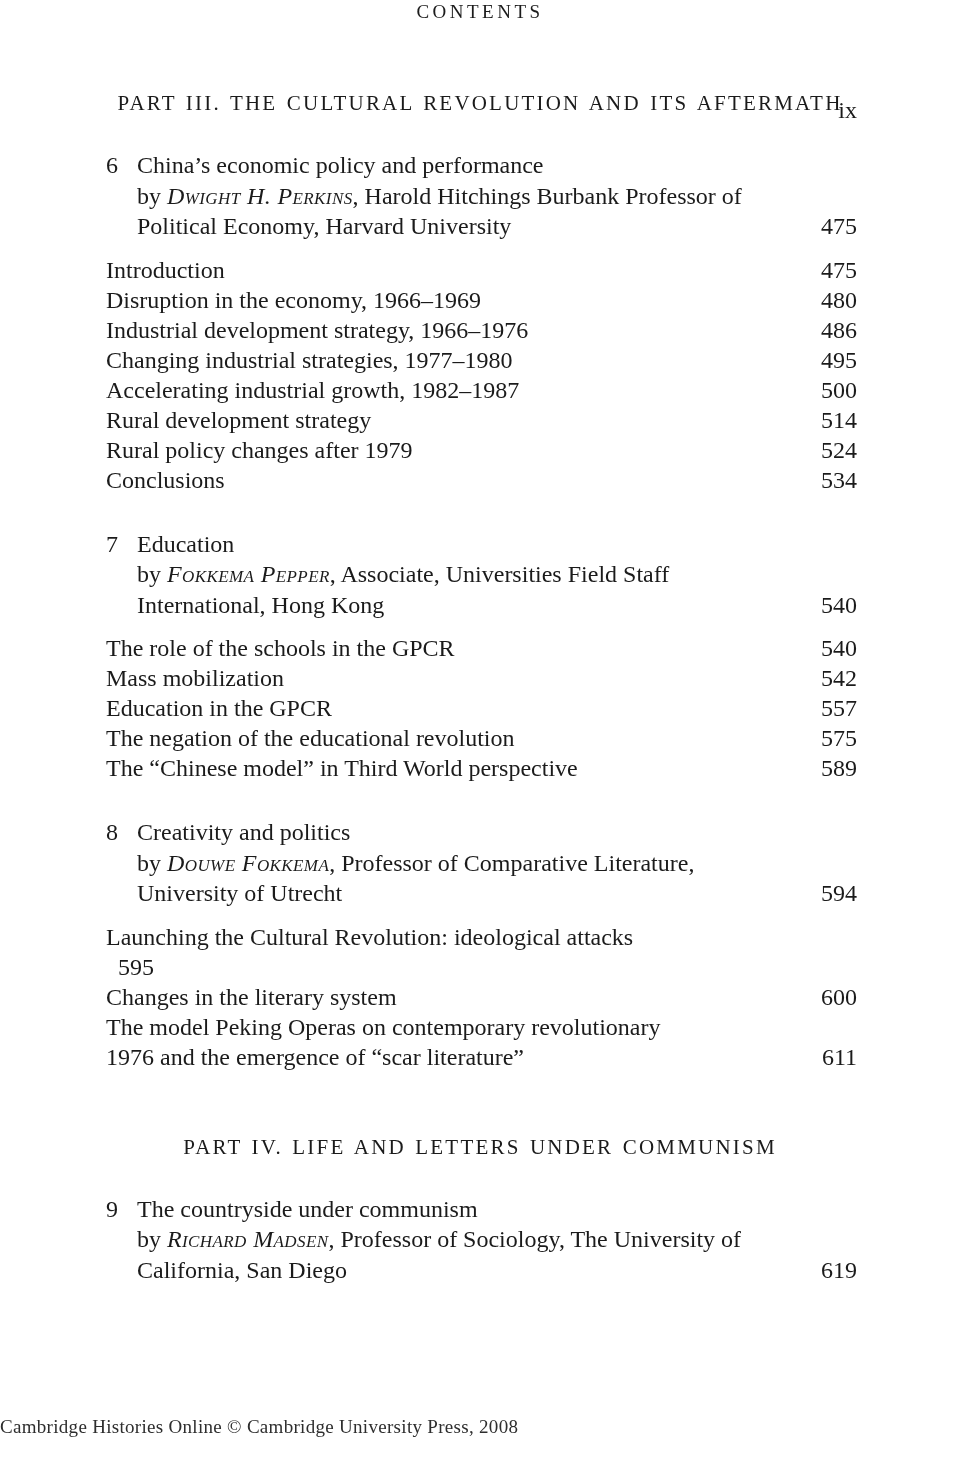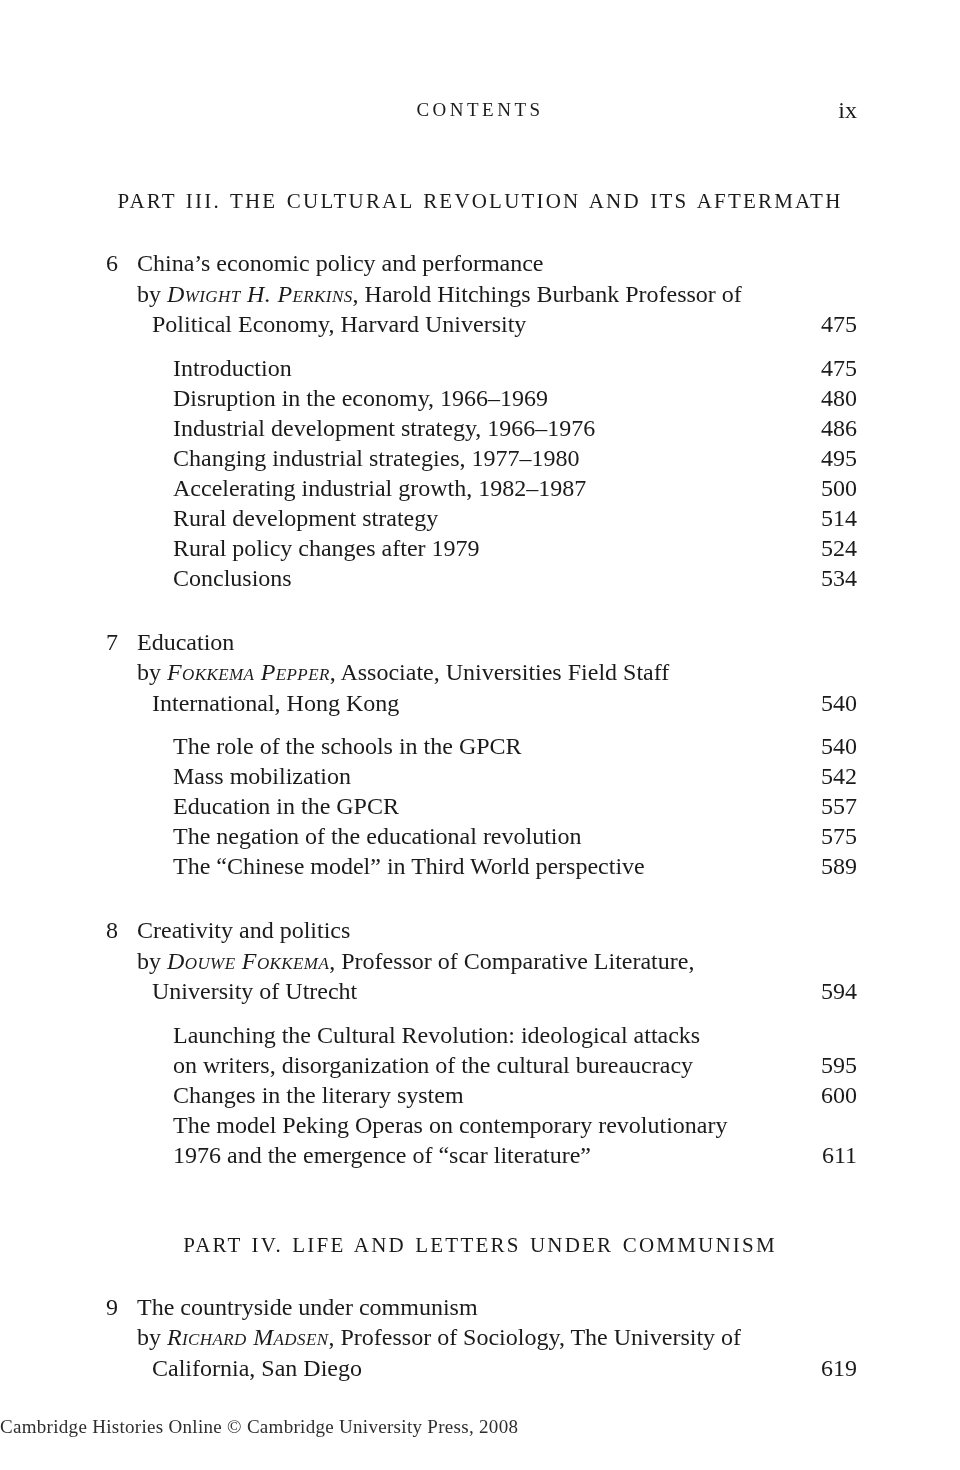--- a/index.html
+++ b/index.html
@@ -12,21 +12,20 @@
     width: 960px;
     height: 1470px;
     background: #ffffff;
     color: #1b1b1b;
     font-family: "Liberation Serif", "DejaVu Serif", serif;
     box-sizing: border-box;
     overflow: hidden;
   }
   .page-header {
     position: relative;
-    padding-top: 98px;
     height: 24px;
   }
   .contents-heading {
     text-align: center;
     font-size: 19px;
     letter-spacing: 3.5px;
     line-height: 24px;
   }
   .folio {
     position: absolute;
@@ -65,37 +64,35 @@
   }
   .ch-body {
     flex: 1;
     font-size: 24px;
     line-height: 30.5px;
   }
   .ch-line {
     display: flex;
     justify-content: space-between;
     align-items: baseline;
-    margin-left: 15px;
   }
   .sc {
     font-variant: small-caps;
     letter-spacing: 0.4px;
     font-style: italic;
   }
   .affil {
   }
   .pgnum {
     font-size: 24px;
     white-space: nowrap;
     padding-left: 12px;
   }
   .sections {
     margin-top: 13px;
-    margin-left: 67px;
     font-size: 24px;
     line-height: 30px;
   }
   .sec-line {
     display: flex;
     justify-content: space-between;
     align-items: baseline;
   }
   .footer-credit {
     position: absolute;
@@ -217,21 +214,20 @@
             <span class="pgnum">594</span>
           </div>
         </div>
       </div>
       <div class="sections">
         <div>
           <div class="sec-line">
             <span>Launching the Cultural Revolution: ideological attacks</span>
           </div>
           <div class="sec-line">
-            <span>on writers, disorganization of the cultural bureaucracy</span>
             <span class="pgnum">595</span>
           </div>
         </div>
         <div class="sec-line">
           <span>Changes in the literary system</span>
           <span class="pgnum">600</span>
         </div>
         <div>
           <div class="sec-line">
             <span>The model Peking Operas on contemporary revolutionary</span>

